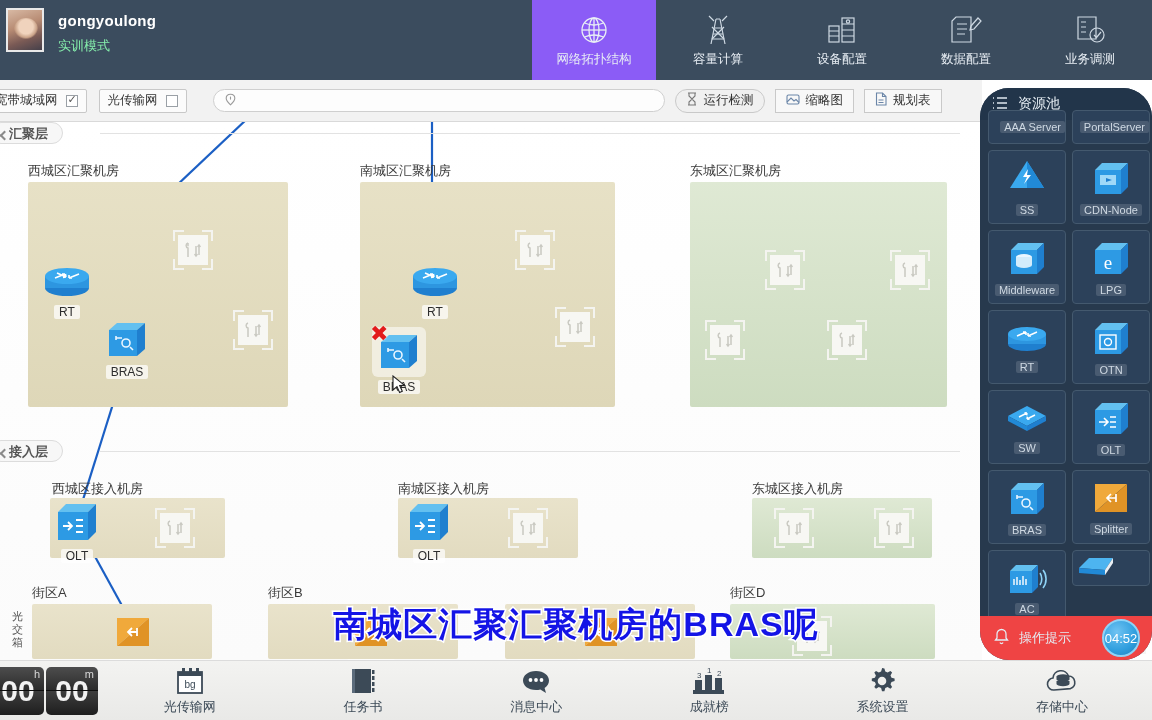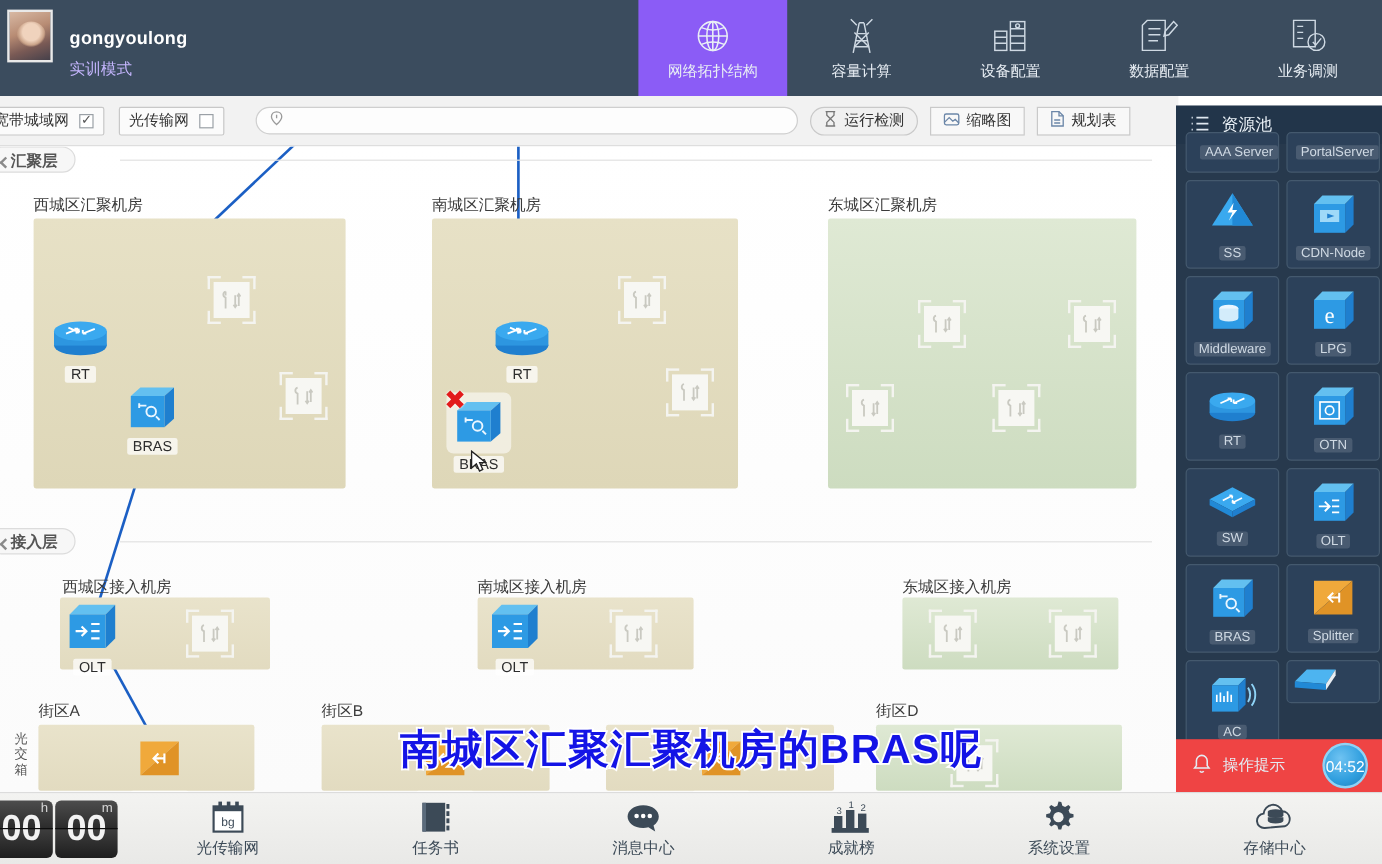--- a/index.html
+++ b/index.html
@@ -17,23 +17,23 @@
   #avatar {
     width:38px; height:44px; margin:8px 0 0 6px;
     background:linear-gradient(160deg,#d8b9a4 0%, #b88c74 40%, #7a5a55 70%, #45404a 100%);
     border:2px solid #e9e9e9; flex:0 0 auto; position:relative; overflow:hidden;
   }
   #avatar:after{
     content:""; position:absolute; left:6px; top:8px; width:24px;height:22px;
     background:radial-gradient(circle at 50% 40%, #f0d3bd 0 40%, #caa389 60%, transparent 70%);
     border-radius:50%;
   }
-  #userblock { margin-left:14px; padding-top:24px; }
+  #userblock { margin-left:14px; padding-top:12px; }
   #username { color:#ffffff; font-size:15px; font-weight:bold; letter-spacing:.3px; }
-  #usermode { color:#c4b5fd; font-size:13px; margin-top:8px; }
+  #usermode { color:#86efac; font-size:13px; margin-top:8px; }
 
   #navtabs { margin-left:auto; display:flex; height:80px; }
   .navtab {
     width:124px; height:80px; display:flex; flex-direction:column;
     align-items:center; justify-content:center; gap:4px;
     color:#e8eef4; font-size:12.5px; cursor:pointer;
   }
   .navtab.active { background:#8b5cf6; }
   .navtab .ic { height:34px; display:flex; align-items:flex-end; }
   .navtab .ic svg { display:block; }
@@ -115,21 +115,21 @@
 
   
   #vscroll{ position:absolute; right:6px; top:126px; width:9px; height:528px; background:#f4f4f4;
             border-left:1px solid #e6e6e6; }
   #vthumb{ position:absolute; left:1px; top:212px; width:7px; height:110px;
            background:#cfcfcf; border-radius:4px; }
 
   
   #rpanel{
     position:absolute; right:0; top:88px; width:172px; height:572px;
-    background:#27394d; overflow:hidden;
+    background:#27394d; overflow:hidden;border-radius:29px;
   }
   #rp-head{ height:32px; display:flex; align-items:center; gap:10px; padding-left:12px;
             color:#e9f0f6; font-size:14px; background:#22354a; }
   #rp-grid{ position:absolute; left:8px; top:22px; width:170px;
             display:flex; flex-wrap:wrap; gap:6px; }
   .rcell{
     width:78px; height:74px; border:1px solid #44596e; border-radius:4px;
     background:#2c415a; display:flex; flex-direction:column;
     align-items:center; justify-content:center; gap:2px; cursor:pointer;
   }

